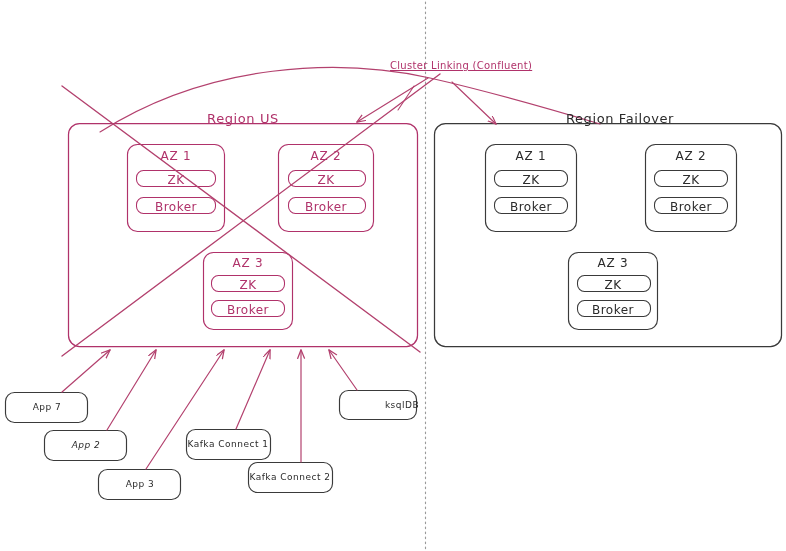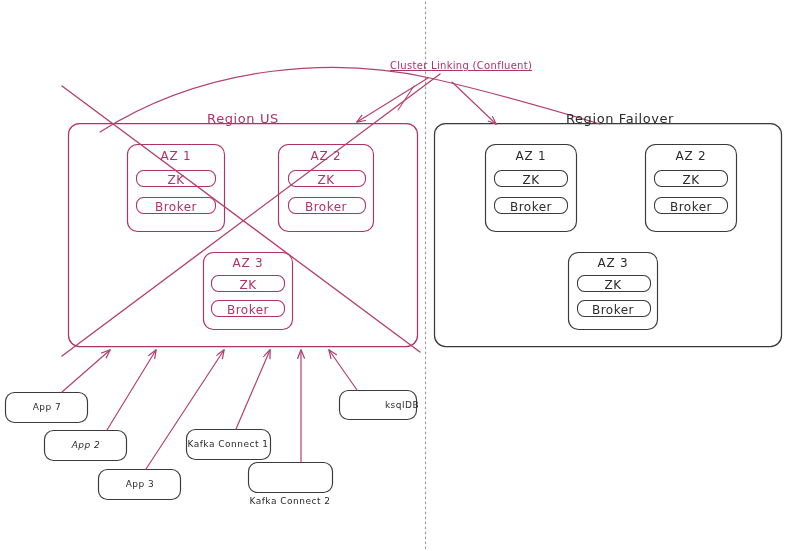--- a/index.html
+++ b/index.html
@@ -184,16 +184,16 @@
   <div class="lbl node-label fo ctr" style="left:691px; top:200px;">Broker</div>
 
   <div class="lbl az-title fo ctr" style="left:613px; top:256px;">AZ 3</div>
   <div class="lbl node-label fo ctr" style="left:613px; top:278px;">ZK</div>
   <div class="lbl node-label fo ctr" style="left:613px; top:303px;">Broker</div>
 
   <div class="lbl client-label ctr" style="left:47px; top:402px;">App 7</div>
   <div class="lbl client-label ctr" style="left:86px; top:440px;font-style:italic;">App 2</div>
   <div class="lbl client-label ctr" style="left:140px; top:479px;">App 3</div>
   <div class="lbl client-label ctr" style="left:228px; top:439px;">Kafka Connect 1</div>
-  <div class="lbl client-label ctr" style="left:290px; top:472px;margin-top:24px;">Kafka Connect 2</div>
+  <div class="lbl client-label ctr" style="left:290px; top:472px;">Kafka Connect 2</div>
   <div class="lbl client-label ctr" style="left:378px; top:400px;margin-left:24px;">ksqlDB</div>
 
 </div>
 
 </body></html>

